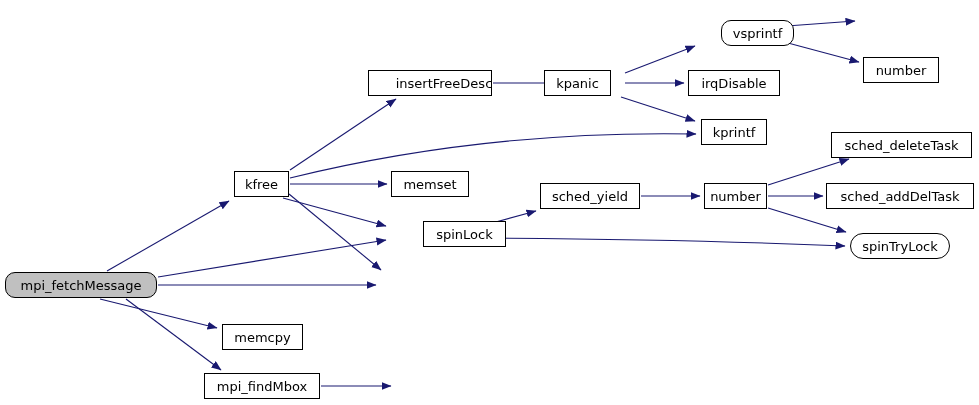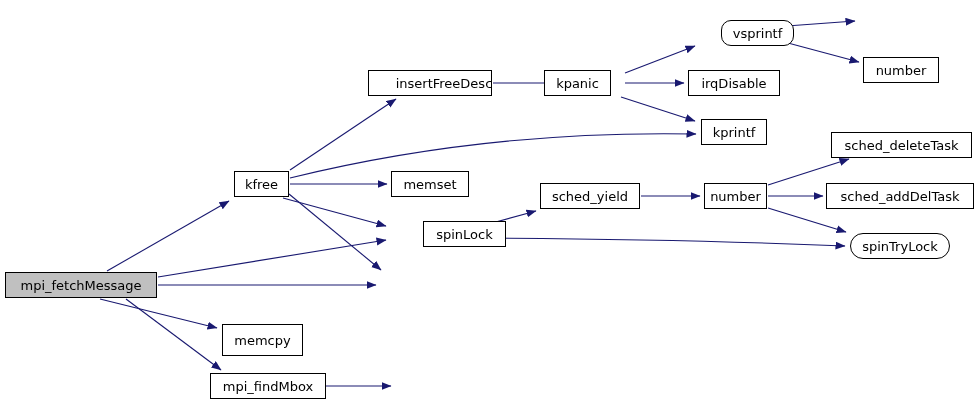--- a/index.html
+++ b/index.html
@@ -22,21 +22,21 @@
     border: 1px solid #000000;
     background: #ffffff;
     color: #000000;
     font-size: 13px;
     display: flex;
     align-items: center;
     justify-content: center;
     white-space: nowrap;
     cursor: pointer;
   }
-  .node.highlight { background: #c0c0c0; }
+  .node.highlight { background: #c0c0c0; border-radius: 10px; }
 </style>
 </head>
 <body>
 
 <div class="stage">
   <svg class="edge-layer" width="979" height="405" viewBox="0 0 979 405" xmlns="http://www.w3.org/2000/svg">
     <defs>
       <marker id="arrowhead" markerWidth="11" markerHeight="9" refX="9.5" refY="4" orient="auto" markerUnits="userSpaceOnUse">
         <path d="M0,0 L10,4 L0,8 Z" fill="#191970"></path>
       </marker>
@@ -74,15 +74,15 @@
     <div class="node" style="left: 863px; top: 57px; width: 76px; height: 26px;">number</div>
     <div class="node" style="left: 688px; top: 70px; width: 92px; height: 26px;">irqDisable</div>
     <div class="node" style="left: 701px; top: 119px; width: 66px; height: 26px;">kprintf</div>
     <div class="node" style="left: 391px; top: 171px; width: 78px; height: 26px;">memset</div>
     <div class="node" style="left: 540px; top: 183px; width: 100px; height: 26px;">sched_yield</div>
     <div class="node" style="left: 704px; top: 183px; width: 63px; height: 26px;">number</div>
     <div class="node" style="left: 831px; top: 132px; width: 141px; height: 26px;">sched_deleteTask</div>
     <div class="node" style="left: 826px; top: 183px; width: 148px; height: 26px;">sched_addDelTask</div>
     <div class="node" style="left: 390px; top: 221px; width: 83px; height: 26px; margin-left: 33px;">spinLock</div>
     <div class="node" style="left: 850px; top: 233px; width: 100px; height: 26px; border-radius: 13px;">spinTryLock</div>
-    <div class="node" style="left: 222px; top: 324px; width: 81px; height: 32px;">memcpy</div>
-    <div class="node" style="left: 204px; top: 373px; width: 116px; height: 26px; margin-left: 6px;">mpi_findMbox</div>
+    <div class="node" style="left: 222px; top: 324px; width: 81px; height: 26px;">memcpy</div>
+    <div class="node" style="left: 204px; top: 373px; width: 116px; height: 26px;">mpi_findMbox</div>
   </div>
 
 </body></html>

